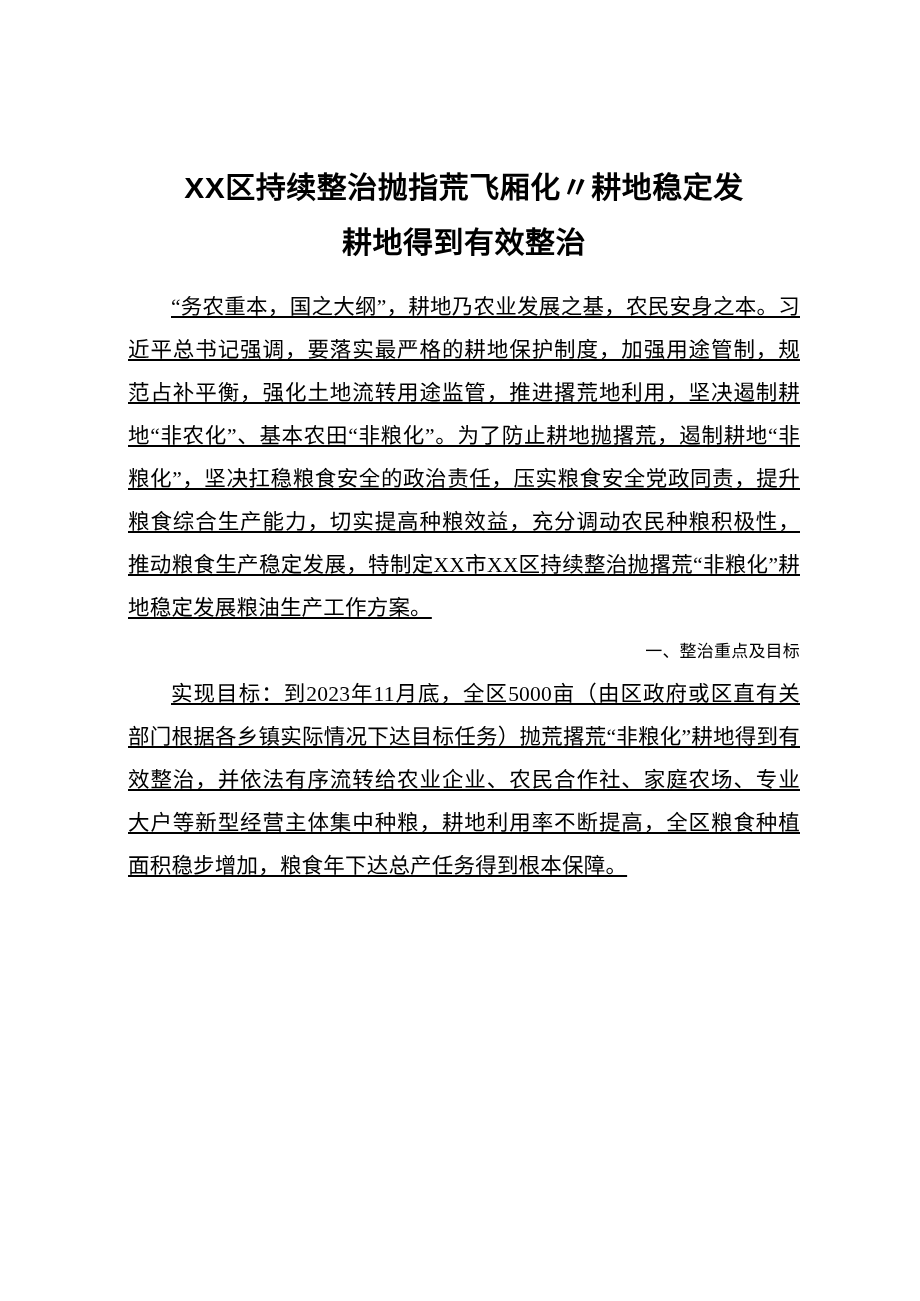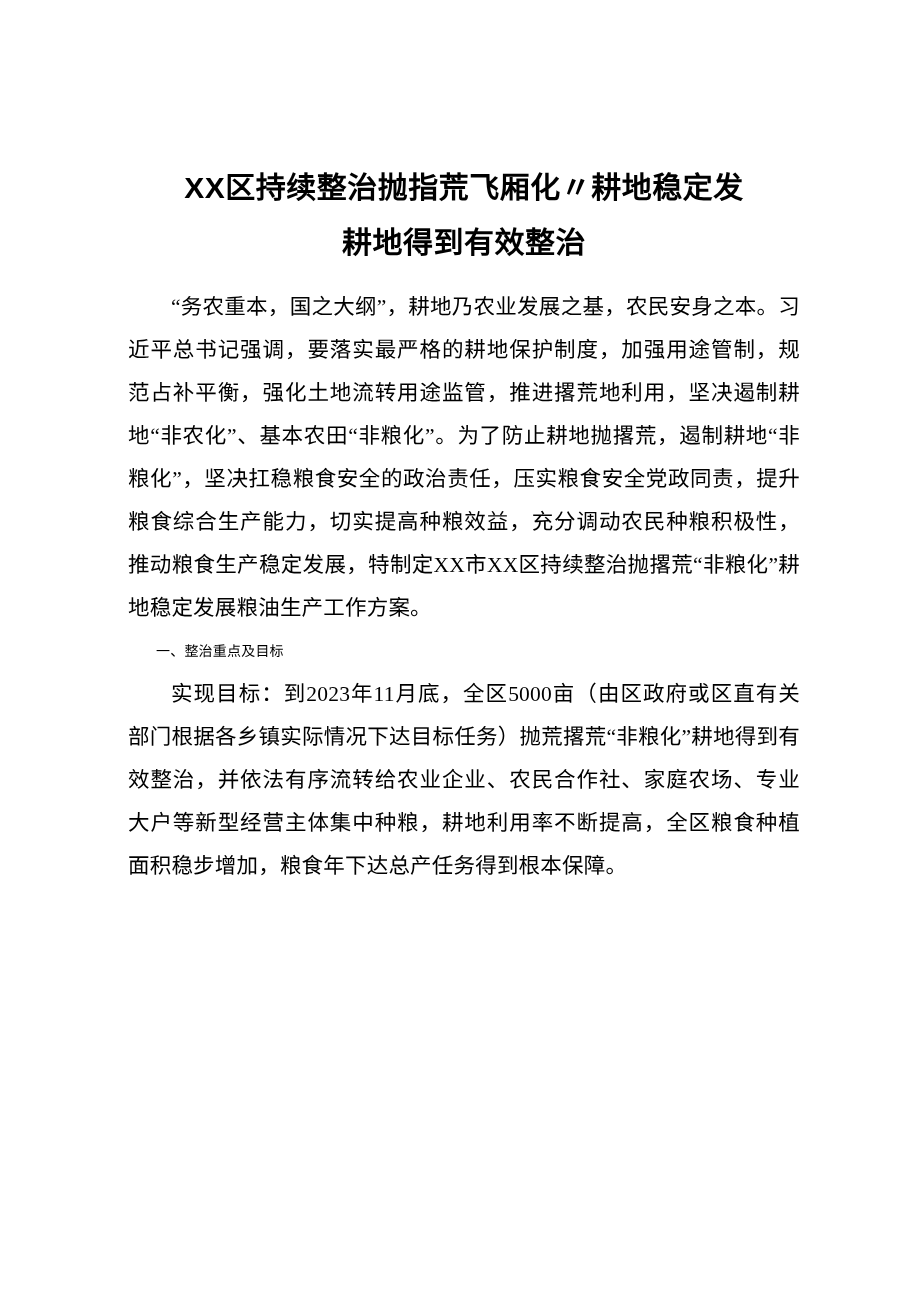--- a/index.html
+++ b/index.html
@@ -44,30 +44,32 @@
   .para {
     font-size: 21.5px;
     line-height: 43px;
     text-align: justify;
     text-justify: inter-ideograph;
     margin: 0;
     letter-spacing: 0.2px;
   }
   .para.indent {
     text-indent: 2em;
+    text-decoration: underline;
   }
   .para + .para {
     margin-top: 0px;
   }
   .section-heading {
-    font-size: 14px;
+    font-size: 17px;
     line-height: 43px;
     text-indent: 2em;
     margin: 0;
     letter-spacing: 0.2px;
+    text-align: right;
   }
 </style>
 </head>
 <body>
 
 <div class="page">
   <div class="content">
 
     <h1 class="doc-title">
       <span class="title-line">XX区持续整治抛指荒飞厢化〃耕地稳定发</span>

